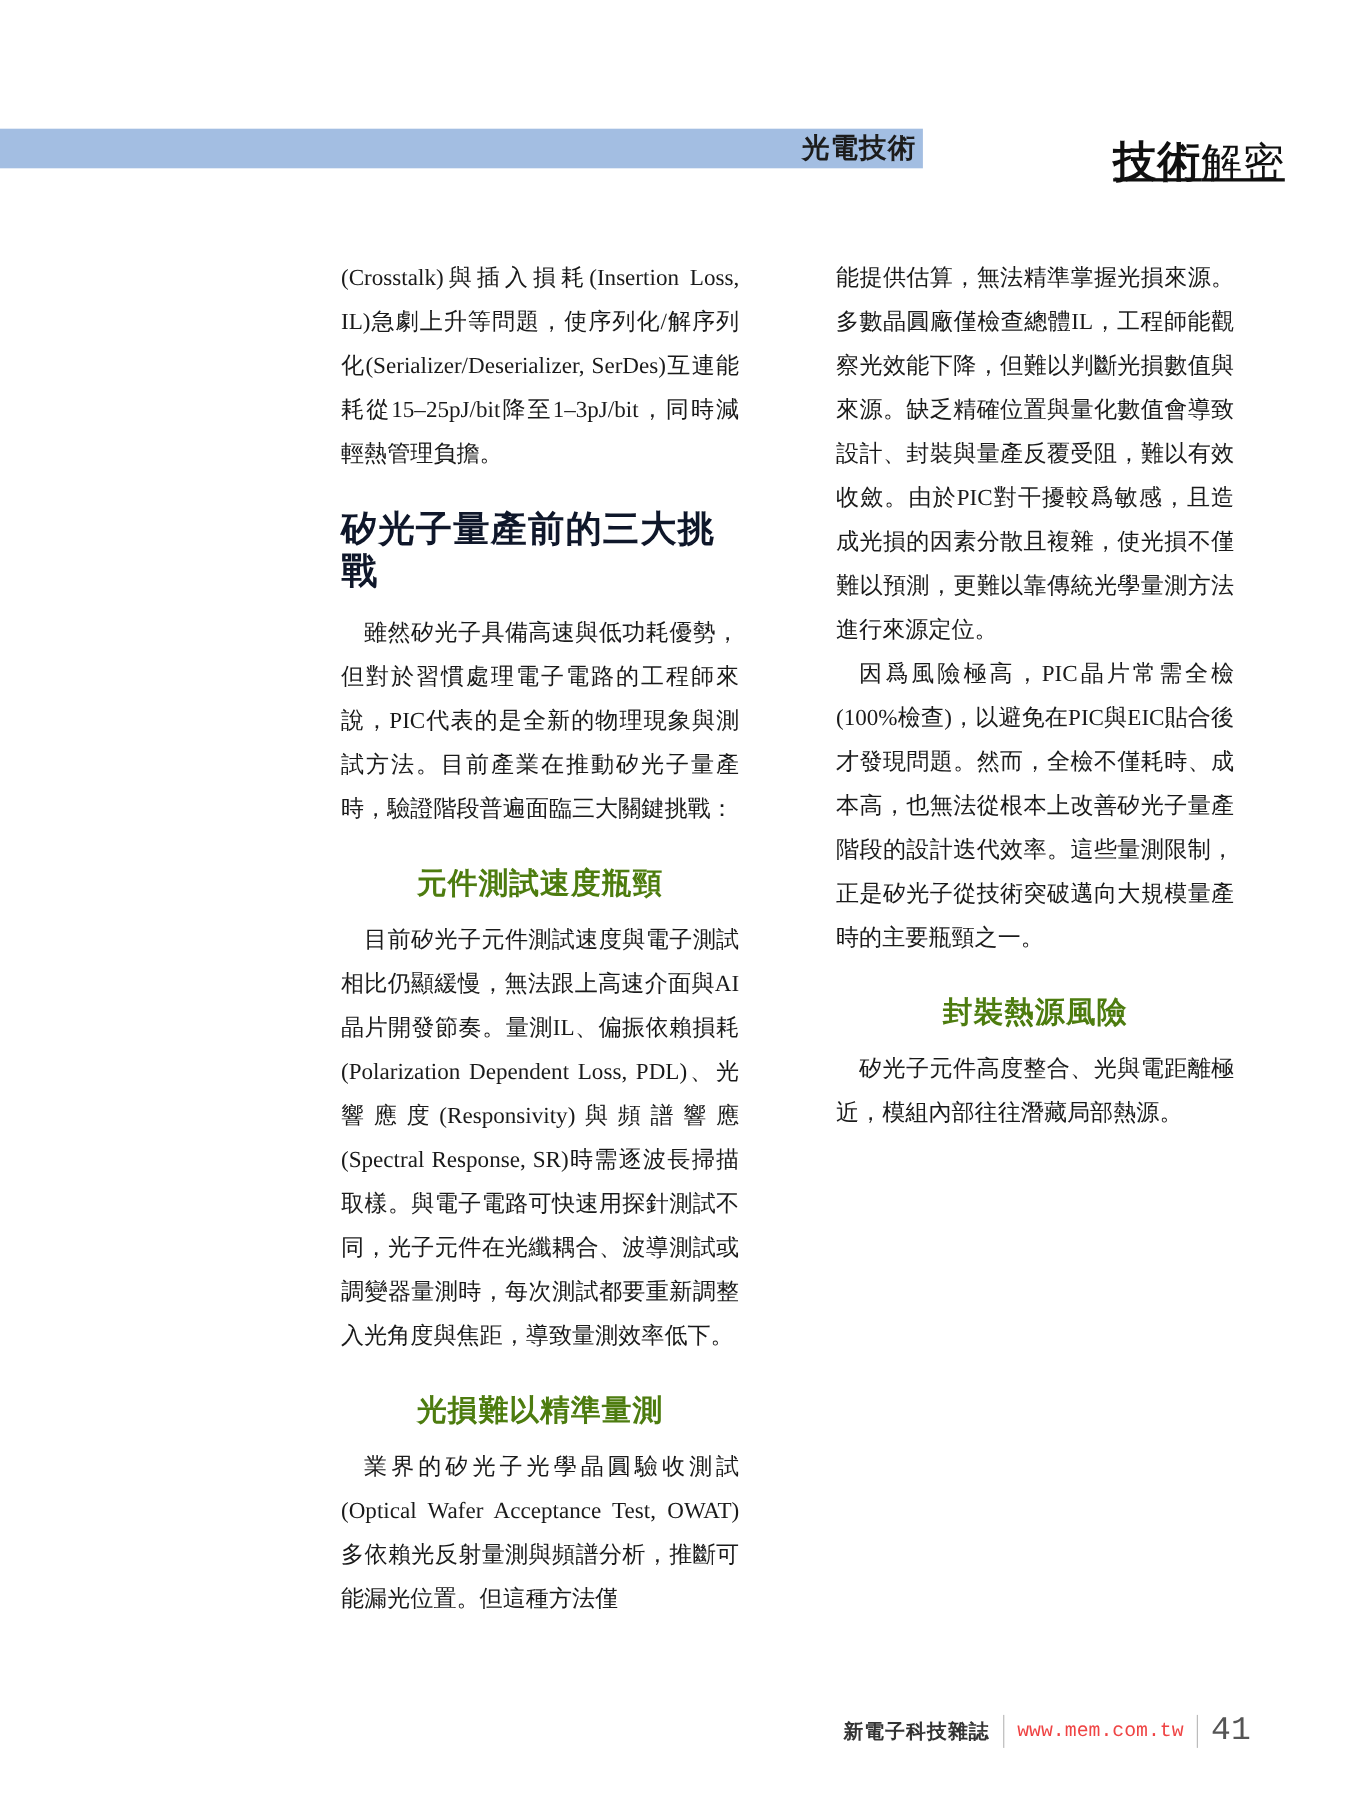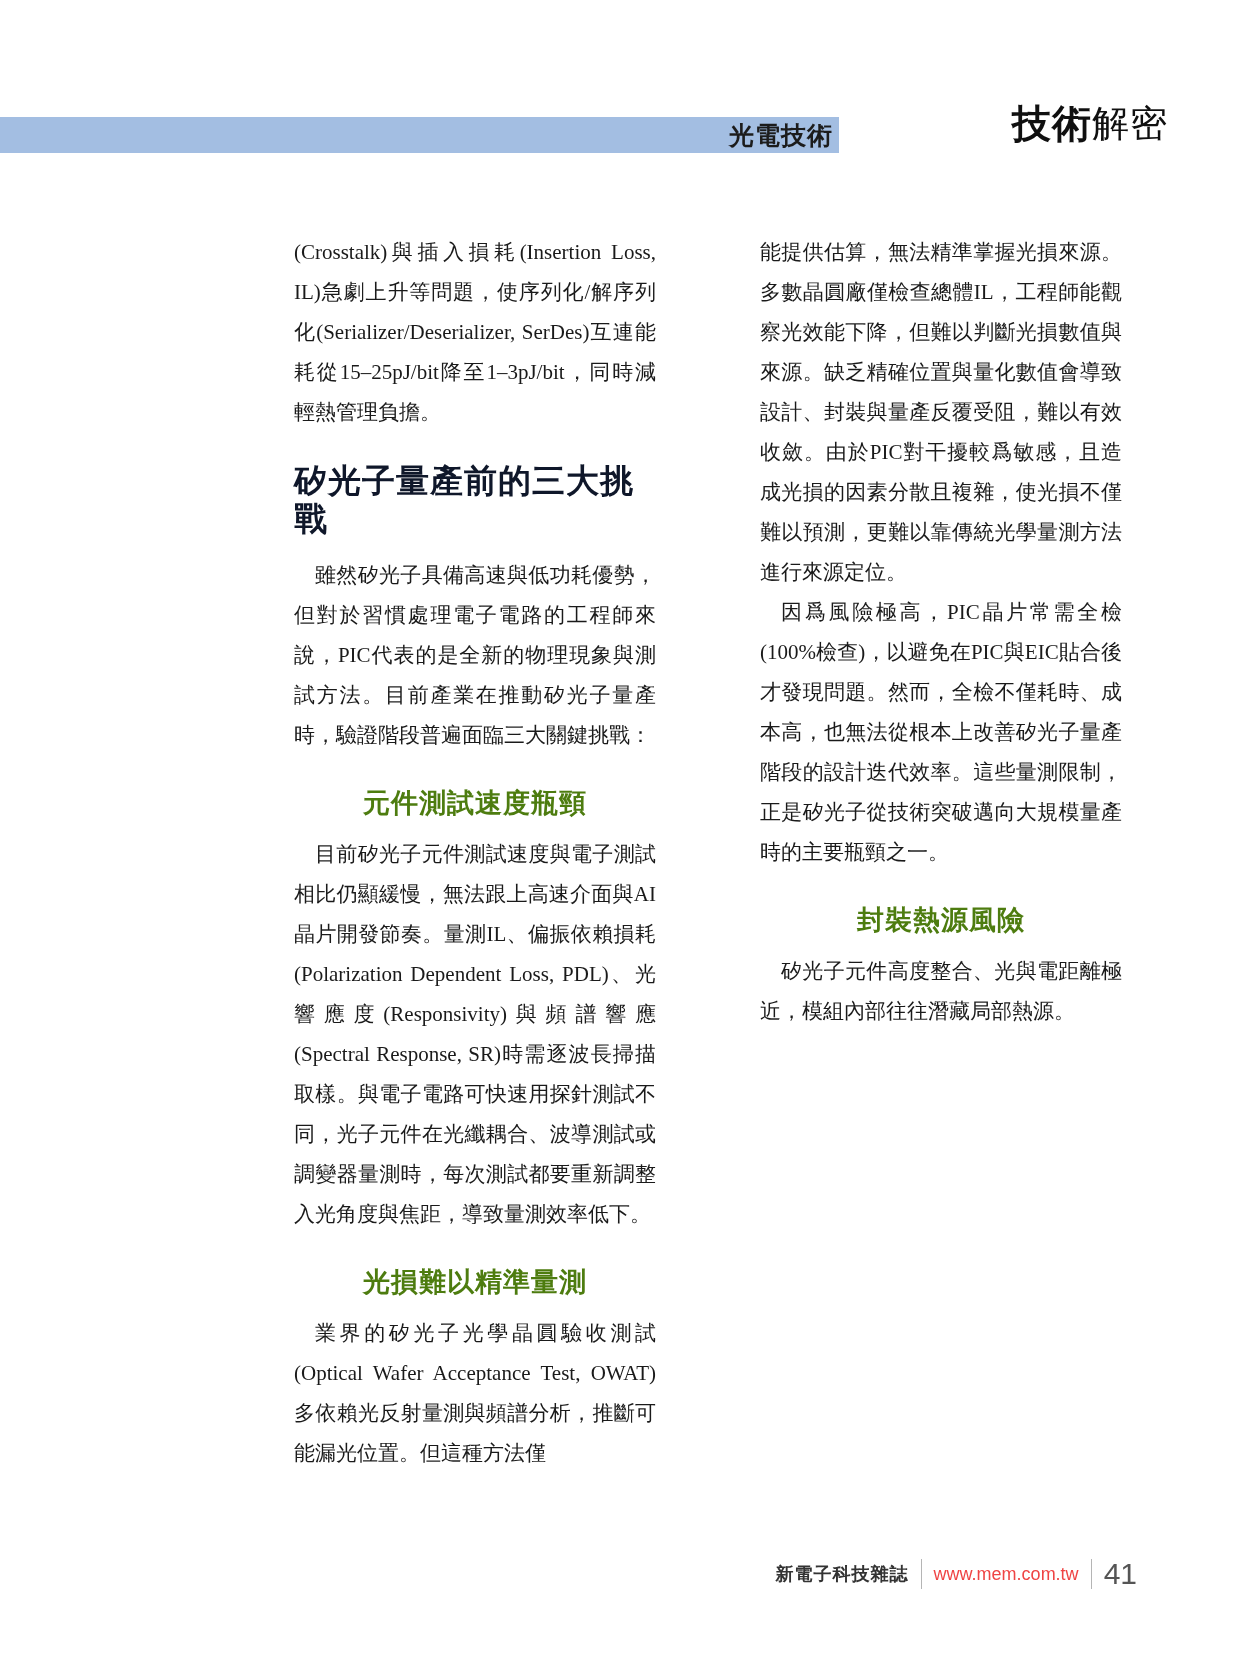--- a/index.html
+++ b/index.html
@@ -18,56 +18,56 @@
     position:absolute;left:0;top:117px;width:839px;height:36px;
     background:#a3bee2;
     display:flex;align-items:center;justify-content:flex-end;
   }
   .cat{
     font-family:"Liberation Sans","DejaVu Sans",sans-serif;
     font-size:25px;font-weight:700;color:#1c1c1c;
     padding-right:6px;letter-spacing:1px;line-height:1;
   }
   .series{
-    position:absolute;left:1012px;top:100px;height:46px;
+    position:absolute;left:1012px;top:124px;height:46px;
     display:flex;align-items:center;white-space:nowrap;
     font-family:"Liberation Sans","DejaVu Sans",sans-serif;
-    color:#101010;line-height:1;
+    color:#101010;line-height:1;text-decoration:underline;
   }
   .series-bold{font-size:39px;font-weight:900;letter-spacing:1px;}
   .series-light{font-size:37px;font-weight:400;letter-spacing:1px;}
 
   
   .col{
     position:absolute;top:232px;width:362px;
     font-size:21px;line-height:40px;
     text-align:justify;text-justify:inter-character;
   }
-  .col-left{left:294px;}
+  .col-left{left:310px;}
   .col-right{left:730px;margin-left:30px;}
   .col p{margin:0;}
   .col p.ind{text-indent:1em;}
   .h2{
     font-family:"Liberation Sans","DejaVu Sans",sans-serif;
     font-size:33px;font-weight:700;color:#0f172a;
     letter-spacing:1px;line-height:1.15;
     margin:30px 0 17px 0;text-align:left;text-indent:0;
   }
   .h3{
     font-family:"Liberation Sans","DejaVu Sans",sans-serif;
     font-size:27px;font-weight:700;color:#4d7c0f;
     letter-spacing:1px;line-height:1.15;
     margin:33px 0 15px 0;text-align:center;text-indent:0;
   }
 
   
   .footer{
     position:absolute;top:1556px;right:104px;height:36px;
     display:flex;align-items:center;
-    font-family:Liberation Sans, sans-serif;
+    font-family:Liberation Mono, monospace;
     white-space:nowrap;
   }
   .mag{font-size:18px;font-weight:700;color:#333333;letter-spacing:1px;}
   .url{font-size:18px;color:#ef4444;}
   .pageno{font-size:30px;color:#555555;}
   .vline{
     width:1px;height:30px;background:#b5b5b5;
     margin:0 12px;display:inline-block;
   }
 </style>

